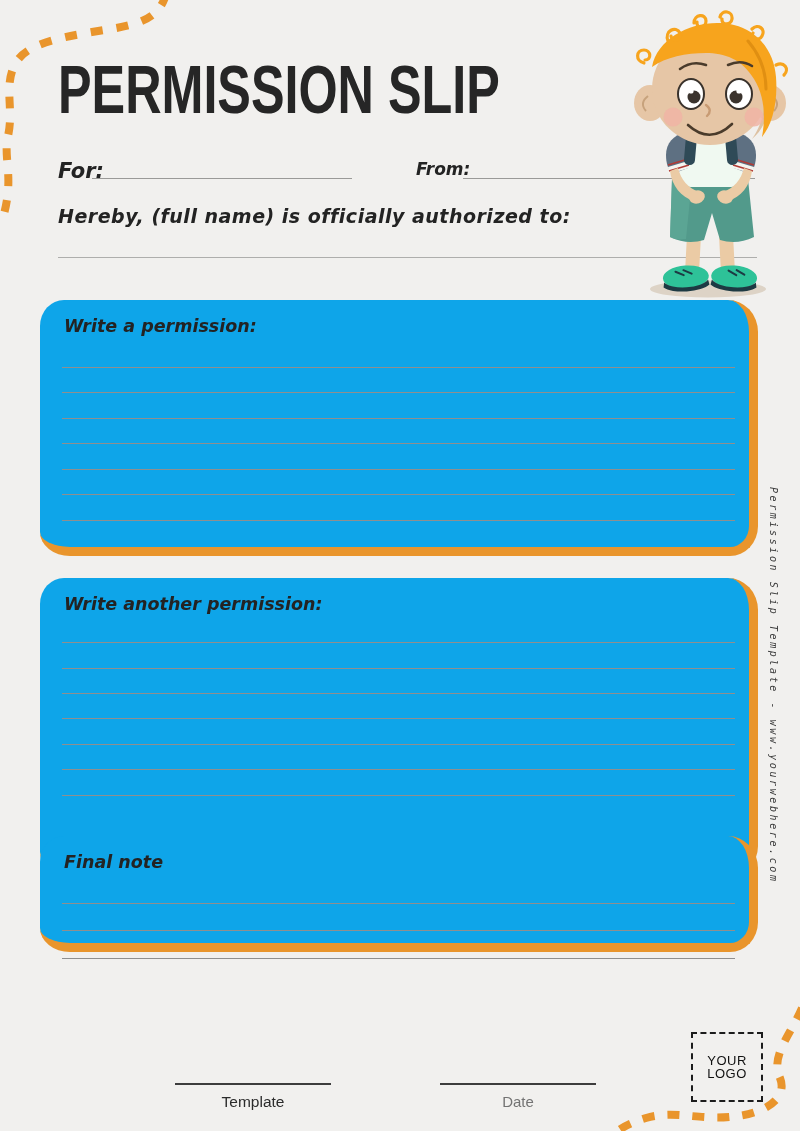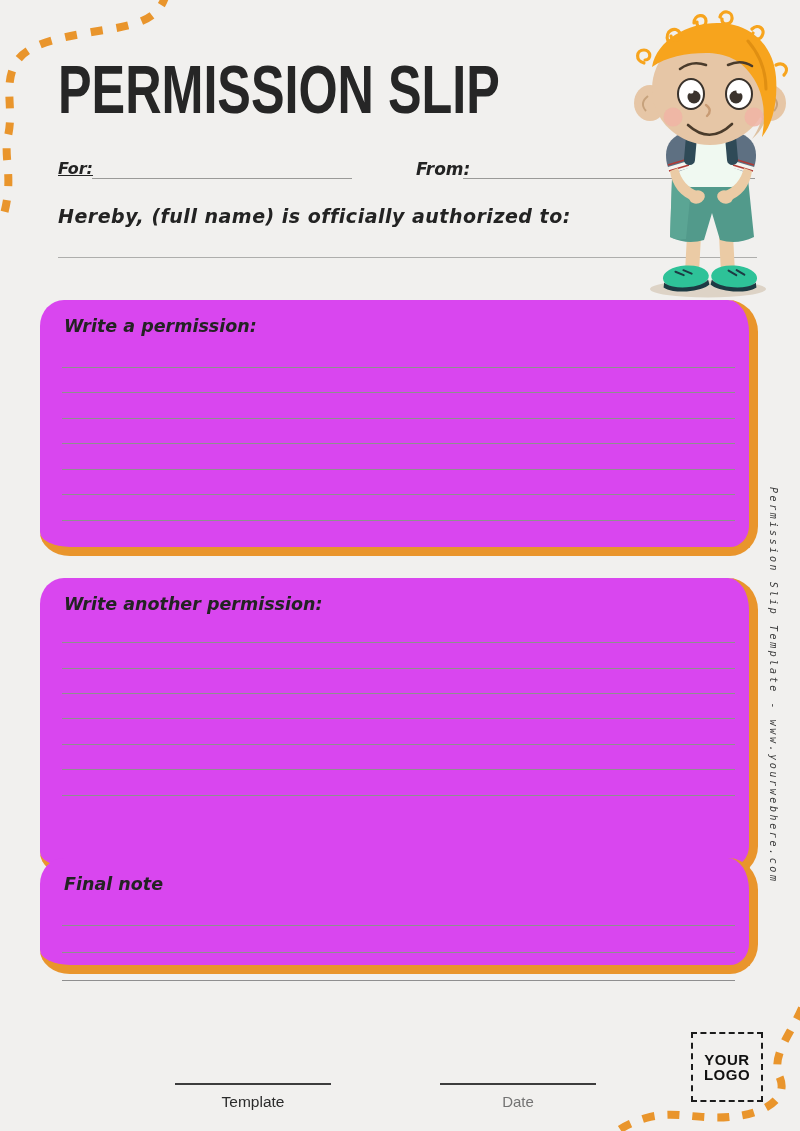--- a/index.html
+++ b/index.html
@@ -17,38 +17,38 @@
     font-size:68px;font-weight:800;letter-spacing:0px;
     transform:scaleX(0.74);transform-origin:left center;
     white-space:nowrap;color:#262626;
   }
   
   .hand{
     font-family:"DejaVu Sans", cursive;
     font-style:italic;font-weight:600;color:#232323;
   }
   
-  .for-label{position:absolute;left:58px;top:159px;font-size:16px;text-decoration:underline;}
+  .for-label{position:absolute;left:58px;top:159px;font-size:21px;}
   .for-line{position:absolute;left:92px;top:178px;width:260px;border-bottom:1.5px solid #9a9a98;}
   .from-label{position:absolute;left:416px;top:159px;font-size:17px;}
   .from-line{position:absolute;left:463px;top:178px;width:292px;border-bottom:1.5px solid #9a9a98;z-index:1;}
   .hereby{position:absolute;left:58px;top:205px;font-size:19px;letter-spacing:0.5px;}
   .hereby-line{position:absolute;left:58px;top:257px;width:699px;border-bottom:1.5px solid #aeaeac;z-index:1;}
   
   .wbox{
     position:absolute;left:40px;width:718px;
-    background:#d946ef;
+    background:#0ea5e9;
     border-right:9px solid #E9952C;
     border-bottom:9px solid #E9952C;
     border-radius:24px 30px 28px 30px / 26px 32px 30px 24px;
     box-sizing:border-box;
   }
   .box1{top:300px;height:256px;}
   .box2{top:578px;height:298px;text-align:right;}
-  .box3{top:858px;height:116px;}
+  .box3{top:836px;height:116px;}
   .wbox .box-label{position:absolute;left:24px;top:16px;font-size:17.5px;}
   .rule{position:absolute;left:22px;right:14px;border-top:1.2px solid #8f8f8f;}
   .b1 .r1{top:67px;}  .b1 .r2{top:92px;}  .b1 .r3{top:118px;} .b1 .r4{top:143px;}
   .b1 .r5{top:169px;} .b1 .r6{top:194px;} .b1 .r7{top:220px;}
   .b2 .r1{top:64px;}  .b2 .r2{top:90px;}  .b2 .r3{top:115px;} .b2 .r4{top:140px;}
   .b2 .r5{top:166px;} .b2 .r6{top:191px;} .b2 .r7{top:217px;}
   .b3 .r1{top:67px;}  .b3 .r2{top:94px;}  .b3 .r3{top:122px;}
   .note-body{
     position:absolute;left:22px;right:30px;top:72px;
     font-size:14.5px;color:#1e1e1e;letter-spacing:-0.2px;
@@ -63,21 +63,21 @@
   }
   
   .sig-line{position:absolute;left:175px;top:1083px;width:156px;border-top:2px solid #3d3d3d;}
   .sig-label{position:absolute;left:175px;top:1093px;width:156px;text-align:center;font-size:15.5px;color:#2b2b2b;}
   .date-line{position:absolute;left:440px;top:1083px;width:156px;border-top:2px solid #3d3d3d;}
   .date-label{position:absolute;left:440px;top:1093px;width:156px;text-align:center;font-size:15px;color:#737373;}
   .logo-box{
     position:absolute;left:691px;top:1032px;width:72px;height:70px;
     border:2px dashed #1c1c1c;box-sizing:border-box;
     display:flex;flex-direction:column;align-items:center;justify-content:center;
-    font-size:15px;font-weight:700;line-height:1.02;letter-spacing:0.5px;color:#111;
+    font-size:13px;font-weight:400;line-height:1.02;letter-spacing:0.5px;color:#111;
     background:#F1F0EE;z-index:3;
   }
   
   .squiggle{position:absolute;z-index:2;pointer-events:none;}
   .sq-tl{left:0;top:0;}
   .sq-br{left:570px;top:986px;}
   .boy{position:absolute;left:628px;top:10px;width:164px;height:292px;z-index:5;}
 </style>
 </head>
 <body>

